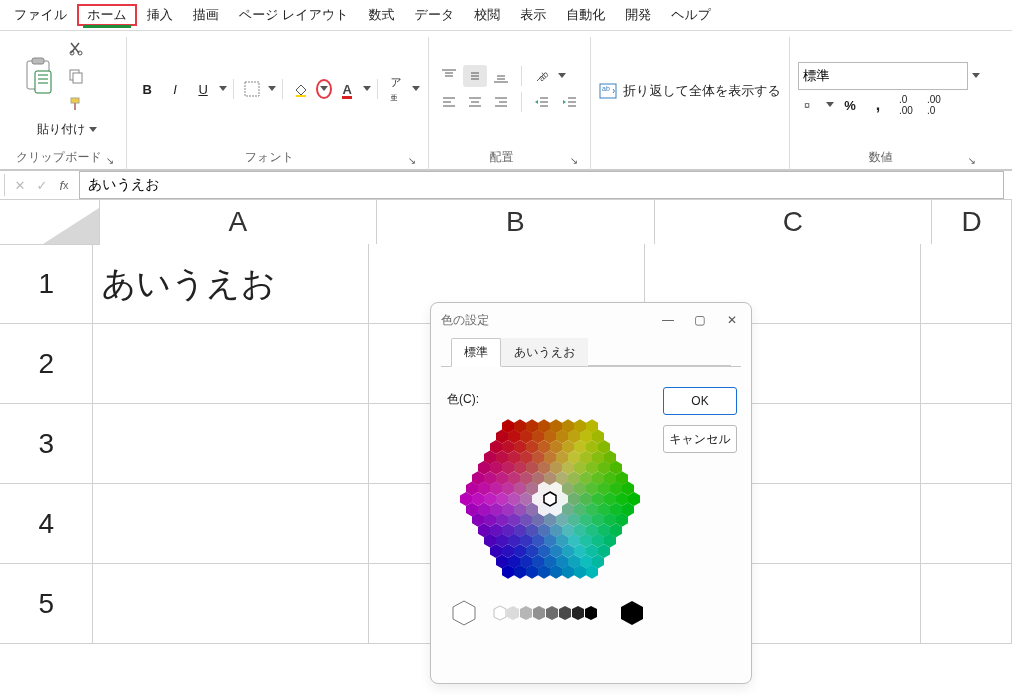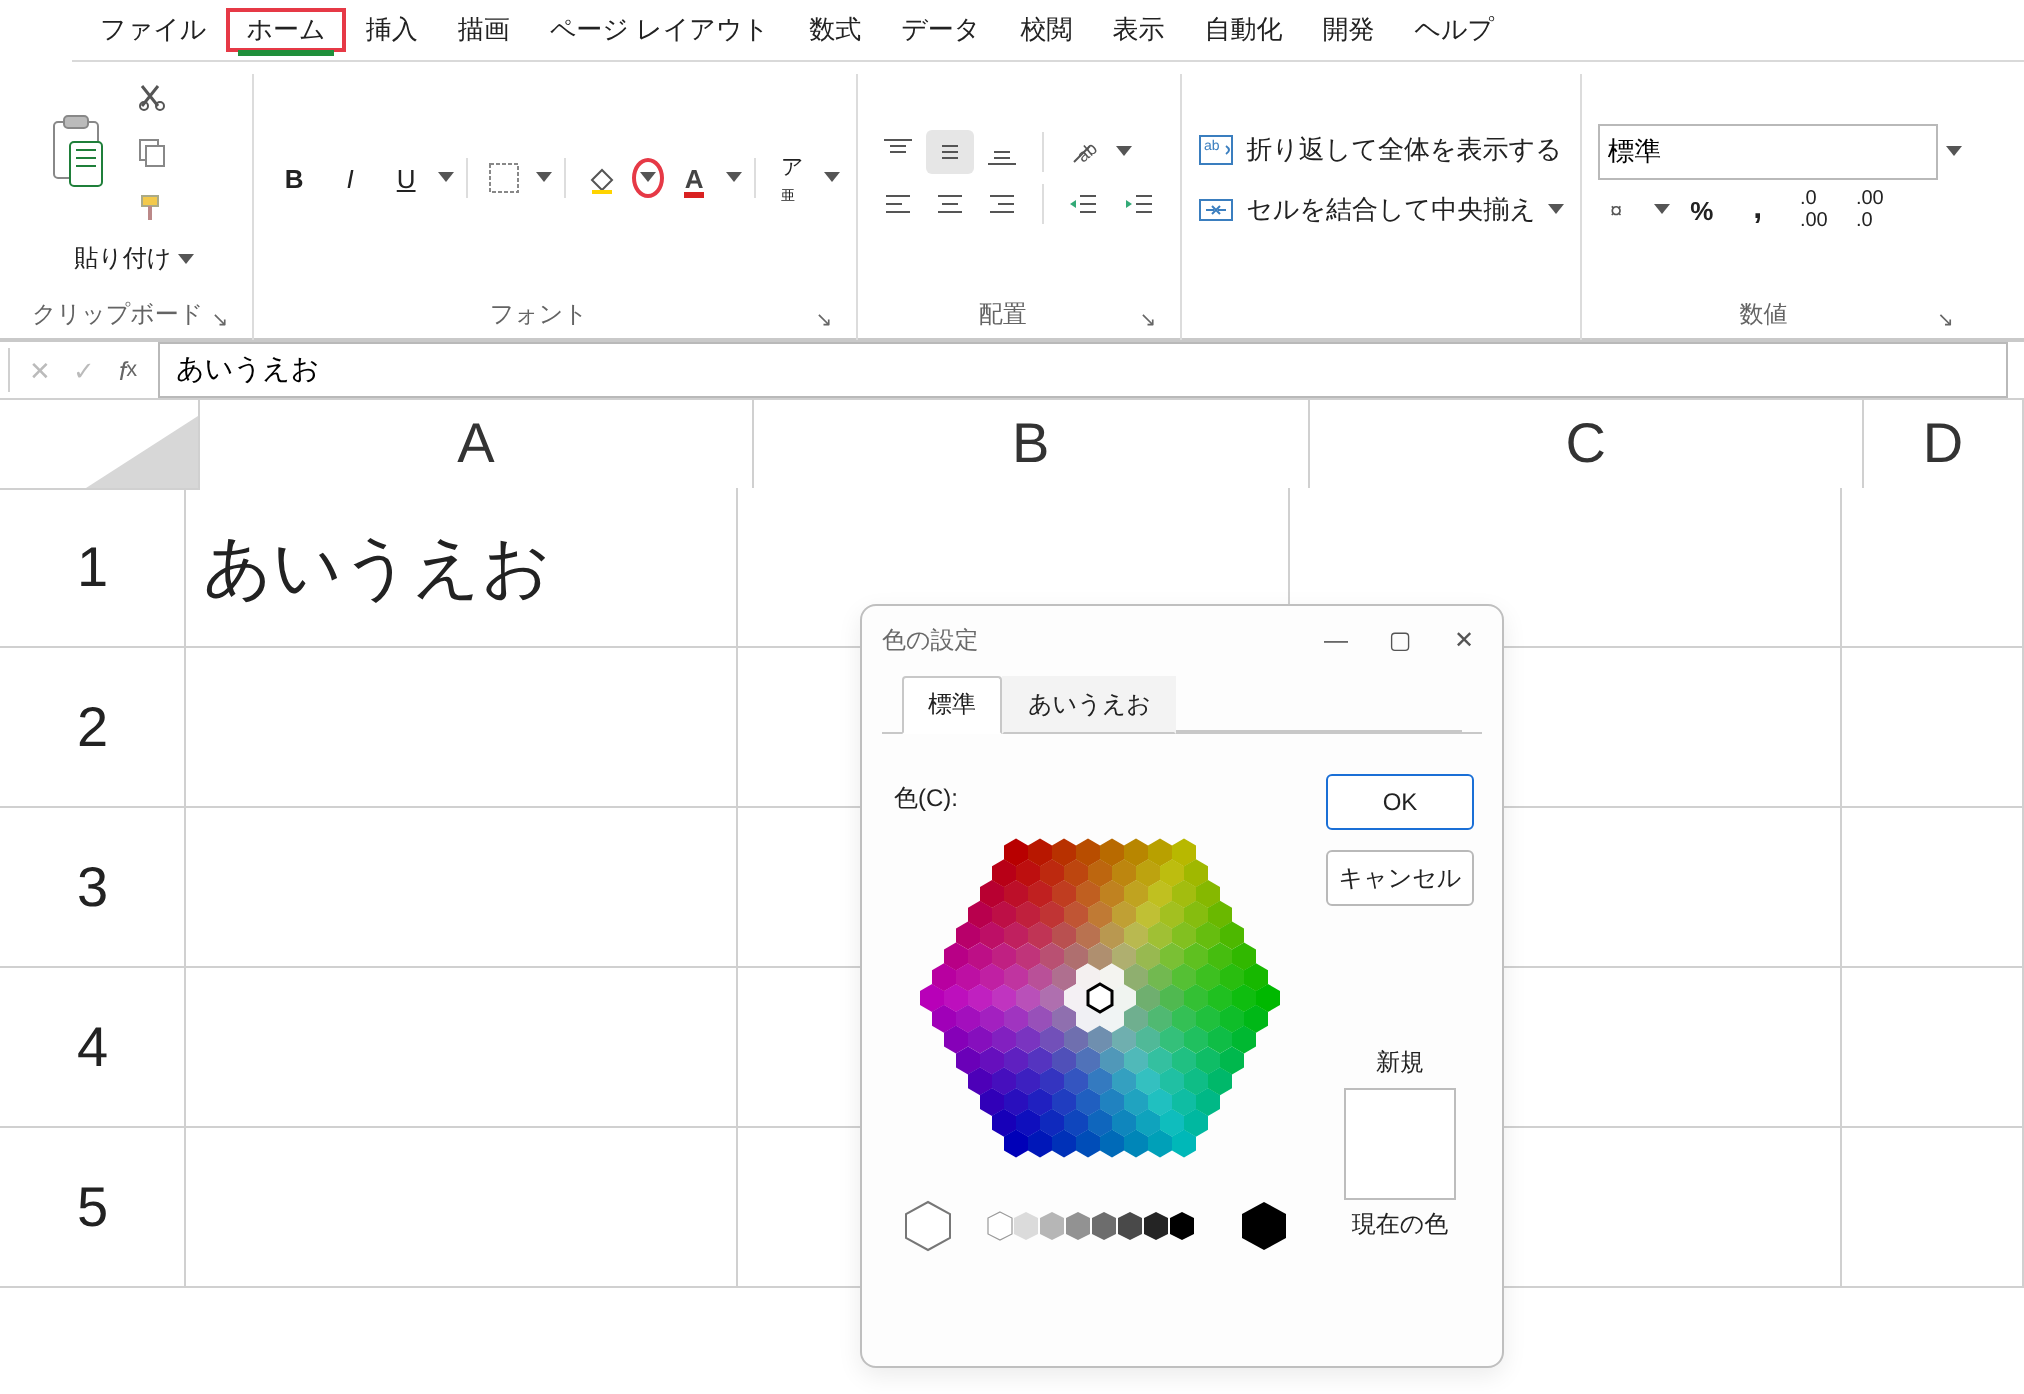--- a/index.html
+++ b/index.html
@@ -1,16 +1,16 @@
 <!DOCTYPE html>
 <html><head>
 <meta charset="utf-8">
 <style>
   html,body{margin:0;padding:0;font-family:"Yu Gothic UI","Meiryo",sans-serif;font-size:13px;color:#222;background:#fff;overflow:hidden;}
-  .menubar{display:flex;align-items:center;height:26px;padding:2px 4px;border-bottom:1px solid #d9d9d9;background:#fff;margin-left:36px;}
+  .menubar{display:flex;align-items:center;height:26px;padding:2px 4px;border-bottom:1px solid #d9d9d9;background:#fff;}
   .menu-item{padding:2px 10px;cursor:pointer;}
   .menu-item.active{outline:2px solid #e63946;outline-offset:-2px;position:relative;}
   .menu-item.active::after{content:"";position:absolute;left:6px;right:6px;bottom:-2px;height:3px;background:#1f8f3b;}
   .ribbon{display:flex;align-items:stretch;background:#fff;border-bottom:1px solid #c9c9c9;padding:6px 8px 0 8px;box-shadow:inset 0 -1px 0 #c9c9c9;}
   .ribbon-group{display:flex;flex-direction:column;align-items:stretch;padding:0 8px;border-right:1px solid #dcdcdc;justify-content:space-between;}
   .ribbon-group:last-child{border-right:none;}
   .ribbon-group .tools{display:flex;flex-direction:column;gap:4px;flex:1;justify-content:center;}
   .ribbon-group .label{font-size:12px;color:#646464;text-align:center;margin-top:4px;padding:4px 0 4px 0;}
   .icon-btn{display:inline-flex;align-items:center;justify-content:center;width:24px;height:22px;border-radius:3px;}
   .icon-btn.lg{width:44px;height:48px;}
@@ -286,33 +286,20 @@
 
   <div class="ribbon-group" style="border-right:1px solid #dcdcdc;">
     <div class="tools" style="gap:10px;">
       <div class="row" style="gap:6px;">
         <svg width="18" height="16">
             <rect x="1" y="1" width="16" height="14" fill="none" stroke="#3a7ebf"></rect>
             <text x="3" y="8" font-size="7" fill="#3a7ebf">ab</text>
             <path d="M14 6 Q17 8 14 10" fill="none" stroke="#3a7ebf"></path>
           </svg>
         <span>折り返して全体を表示する</span>
-      </div>
-      <div class="row" style="gap:6px;">
-        <svg width="18" height="16">
-            <rect x="1" y="3" width="16" height="10" fill="none" stroke="#3a7ebf"></rect>
-            <path d="M4 8 L8 8 M14 8 L10 8" stroke="#3a7ebf"></path>
-            <path d="M7 6 L9 8 L7 10 M11 6 L9 8 L11 10" fill="none" stroke="#3a7ebf"></path>
-          </svg>
-        <span>セルを結合して中央揃え</span>
-        <span class="dropdn">
-            <svg viewBox="0 0 8 6">
-              <path d="M0 0 L4 5 L8 0" fill="#555"></path>
-            </svg>
-          </span>
       </div>
     </div>
     <div class="label" style="visibility:hidden;">.</div>
   </div>
 
   <div class="ribbon-group">
     <div class="tools">
       <div class="row">
         <input class="numfmt" value="標準" style="">
         <span class="dropdn">
@@ -628,20 +615,15 @@
         </div>
         <div style="width:8px;"></div>
         <svg width="26" height="26">
             <polygon points="13,1 24,7 24,19 13,25 2,19 2,7" fill="#000"></polygon>
           </svg>
       </div>
     </div>
     <div class="dlg-right">
       <div class="btn primary">OK</div>
       <div class="btn">キャンセル</div>
-      <div class="preview">
-        <div>新規</div>
-        <div class="sw"></div>
-        <div>現在の色</div>
-      </div>
     </div>
   </div>
 </div>
 
 </body></html>

